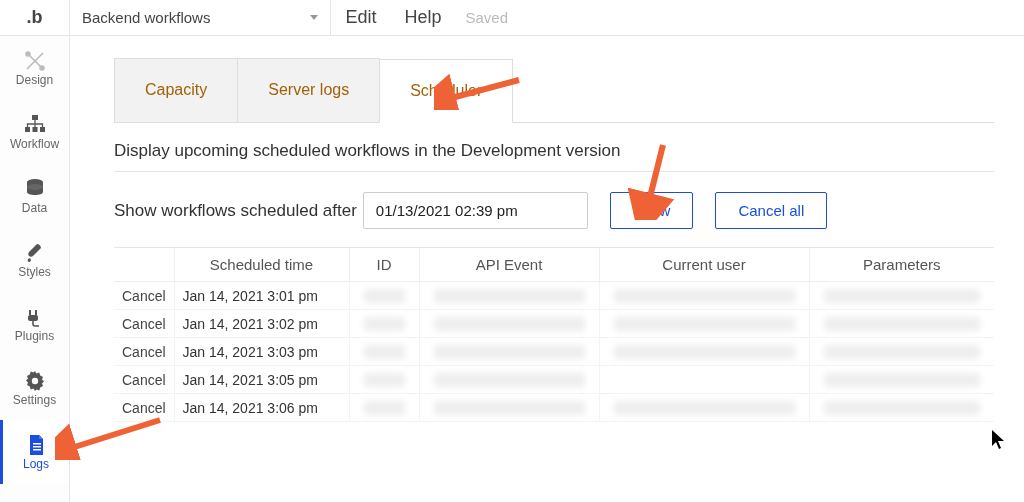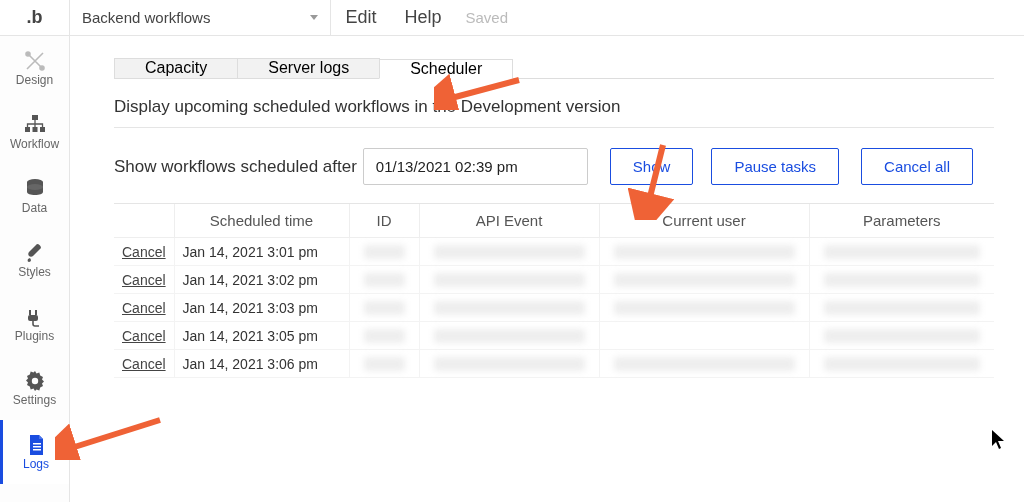--- a/index.html
+++ b/index.html
@@ -85,27 +85,27 @@
   .main {
     flex: 1;
     padding: 22px 30px 0 44px;
     overflow: hidden;
   }
   .tabs {
     display: flex;
     border-bottom: 1px solid #ddd;
   }
   .tab {
-    padding: 0 30px;
+    padding: 22px 30px;
     background: #f2f2f2;
     border: 1px solid #ddd;
     border-bottom: none;
     margin-right: -1px;
     cursor: pointer;
-    color: #000000;
+    color: #a16207;
     font-size: 16px;
   }
   .tab.active {
     background: #fff;
     position: relative;
     top: 1px;
     border-bottom: 1px solid #fff;
   }
 
   .panel-desc {
@@ -157,21 +157,21 @@
   td {
     padding: 5px 8px;
     font-size: 14px;
     color: #333;
     border-bottom: 1px solid #f3f3f3;
     border-right: 1px solid #f3f3f3;
     text-align: left;
     height: 28px;
   }
   td:last-child { border-right: none; }
-  .cancel-cell { color: #444; cursor: pointer; text-align:center;text-decoration:underline; }
+  .cancel-cell { color: #444; cursor: pointer; text-align:center; }
   .blur-box {
     height: 14px;
     background: #eee;
     border-radius: 3px;
     filter: blur(3px);
     margin: 0 6px;
   }
 
   
   .arrow {
@@ -290,21 +290,20 @@
       <div class="tab">Server logs</div>
       <div class="tab active">Scheduler</div>
     </div>
 
     <div class="panel-desc">Display upcoming scheduled workflows in the Development version</div>
 
     <div class="controls">
       <span class="label">Show workflows scheduled after</span>
       <input class="date-input" value="01/13/2021 02:39 pm" style="">
       <button class="btn show">Show</button>
-      <button class="btn pause">Pause tasks</button>
       <button class="btn cancel-all">Cancel all</button>
     </div>
 
     <div class="table-wrap">
       <table>
         <colgroup>
           <col style="width:60px">
             <col style="width:175px">
             <col style="width:70px">
           <col style="width:180px">

